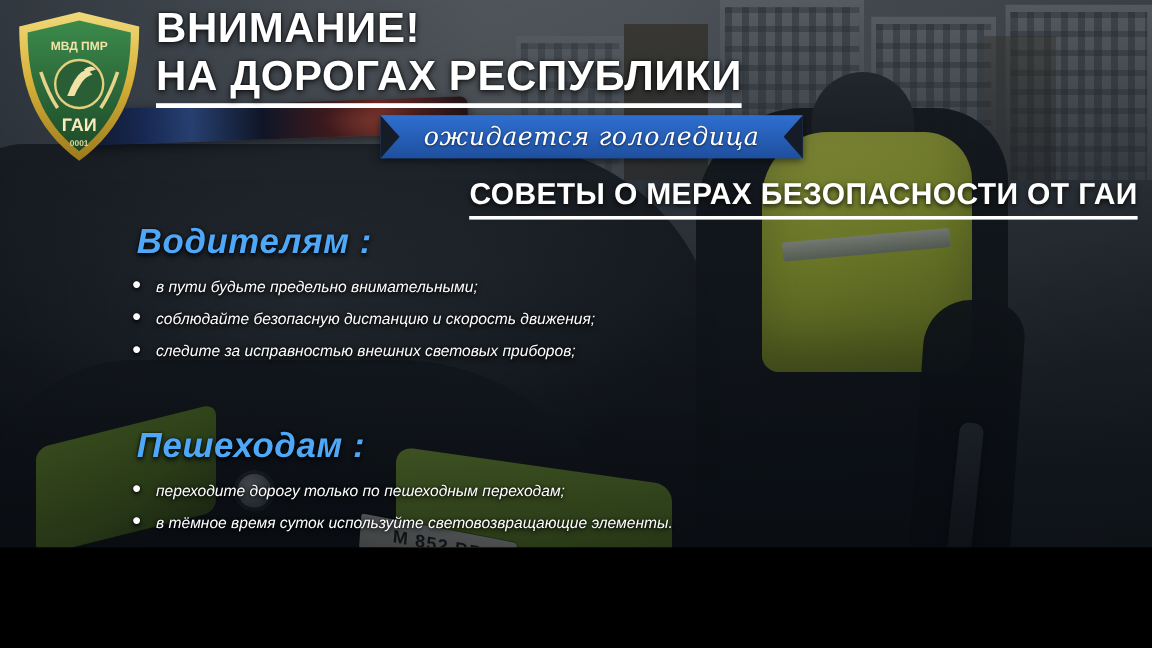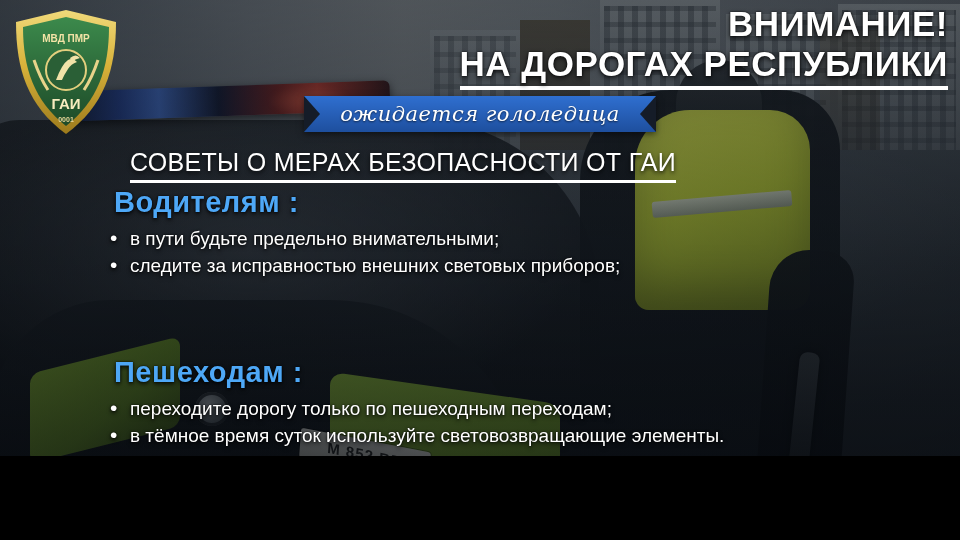--- a/index.html
+++ b/index.html
@@ -192,37 +192,37 @@
   .emblem svg { display: block; }
 
   
   .content {
     position: absolute;
     inset: 0;
   }
   .headline {
     position: absolute;
     left: 130px; top: 4px; width: 818px;
-    text-align: right;
+    text-align: left;
     color: #ffffff;
     font-weight: 700;
     font-size: 35px;
     line-height: 40px;
     letter-spacing: 0.5px;
     text-shadow: 0 2px 5px rgba(0,0,0,0.75), 0 0 2px rgba(0,0,0,0.9);
   }
   .headline .l2 {
     display: inline-block;
     border-bottom: 4px solid #ffffff;
     padding-bottom: 2px;
   }
 
   .ribbon {
     position: absolute;
-    left: 304px; top: 96px;
+    left: 317px; top: 96px;
     width: 352px; height: 36px;
   }
   .ribbon-bar {
     position: absolute; inset: 0;
     background: linear-gradient(180deg, #2f6fd0 0%, #1e4f9e 100%);
     box-shadow: 0 2px 6px rgba(0,0,0,0.5);
   }
   .ribbon-bar::before,
   .ribbon-bar::after {
     content: "";
@@ -240,55 +240,56 @@
     font-family: "DejaVu Serif", serif;
     font-style: italic;
     font-size: 21px;
     letter-spacing: 0.5px;
     text-shadow: 0 1px 2px rgba(0,0,0,0.6);
   }
 
   .subhead {
     position: absolute;
     left: 130px; top: 148px; width: 818px;
-    text-align: left;
+    text-align: right;
     color: #ffffff;
-    font-weight: 400;
+    font-weight: 700;
     font-size: 25px;
     letter-spacing: 0.3px;
     text-shadow: 0 2px 4px rgba(0,0,0,0.8);
   }
   .subhead span {
     display: inline-block;
     border-bottom: 3px solid #ffffff;
     padding-bottom: 3px;
   }
 
   .section {
     position: absolute;
     left: 100px;
     width: 800px;
+    font-style: italic;
   }
   .section-title {
     color: #4ea8f7;
     font-weight: 700;
     font-size: 29px;
     letter-spacing: 0.5px;
     text-shadow: 0 2px 4px rgba(0,0,0,0.85), 0 0 2px rgba(0,0,0,0.9);
     margin: 0 0 6px 14px;
   }
   ul.tips {
     list-style: none;
     margin: 0;
     padding: 0 0 0 6px;
   }
   ul.tips li {
     position: relative;
     color: #ffffff;
-    font-size: 19px;
+    font-size: 13px;
     line-height: 27px;
     padding-left: 24px;
     text-shadow: 0 2px 4px rgba(0,0,0,0.85), 0 0 2px rgba(0,0,0,0.85);
     white-space: nowrap;
   }
   ul.tips li::before {
     content: "•";
     position: absolute;
     left: 4px; top: -1px;
     font-size: 21px;
@@ -373,20 +374,21 @@
     </div>
 
     <div class="subhead">
       <span>СОВЕТЫ О МЕРАХ БЕЗОПАСНОСТИ ОТ ГАИ</span>
     </div>
 
     <div class="section" id="sec-drivers">
       <div class="section-title">Водителям :</div>
       <ul class="tips">
         <li>в пути будьте предельно внимательными;</li>
+        <li>соблюдайте безопасную дистанцию и скорость движения;</li>
         <li>следите за исправностью внешних световых приборов;</li>
       </ul>
     </div>
 
     <div class="section" id="sec-peds">
       <div class="section-title">Пешеходам :</div>
       <ul class="tips">
         <li>переходите дорогу только по пешеходным переходам;</li>
         <li>в тёмное время суток используйте световозвращающие элементы.</li>
       </ul>

